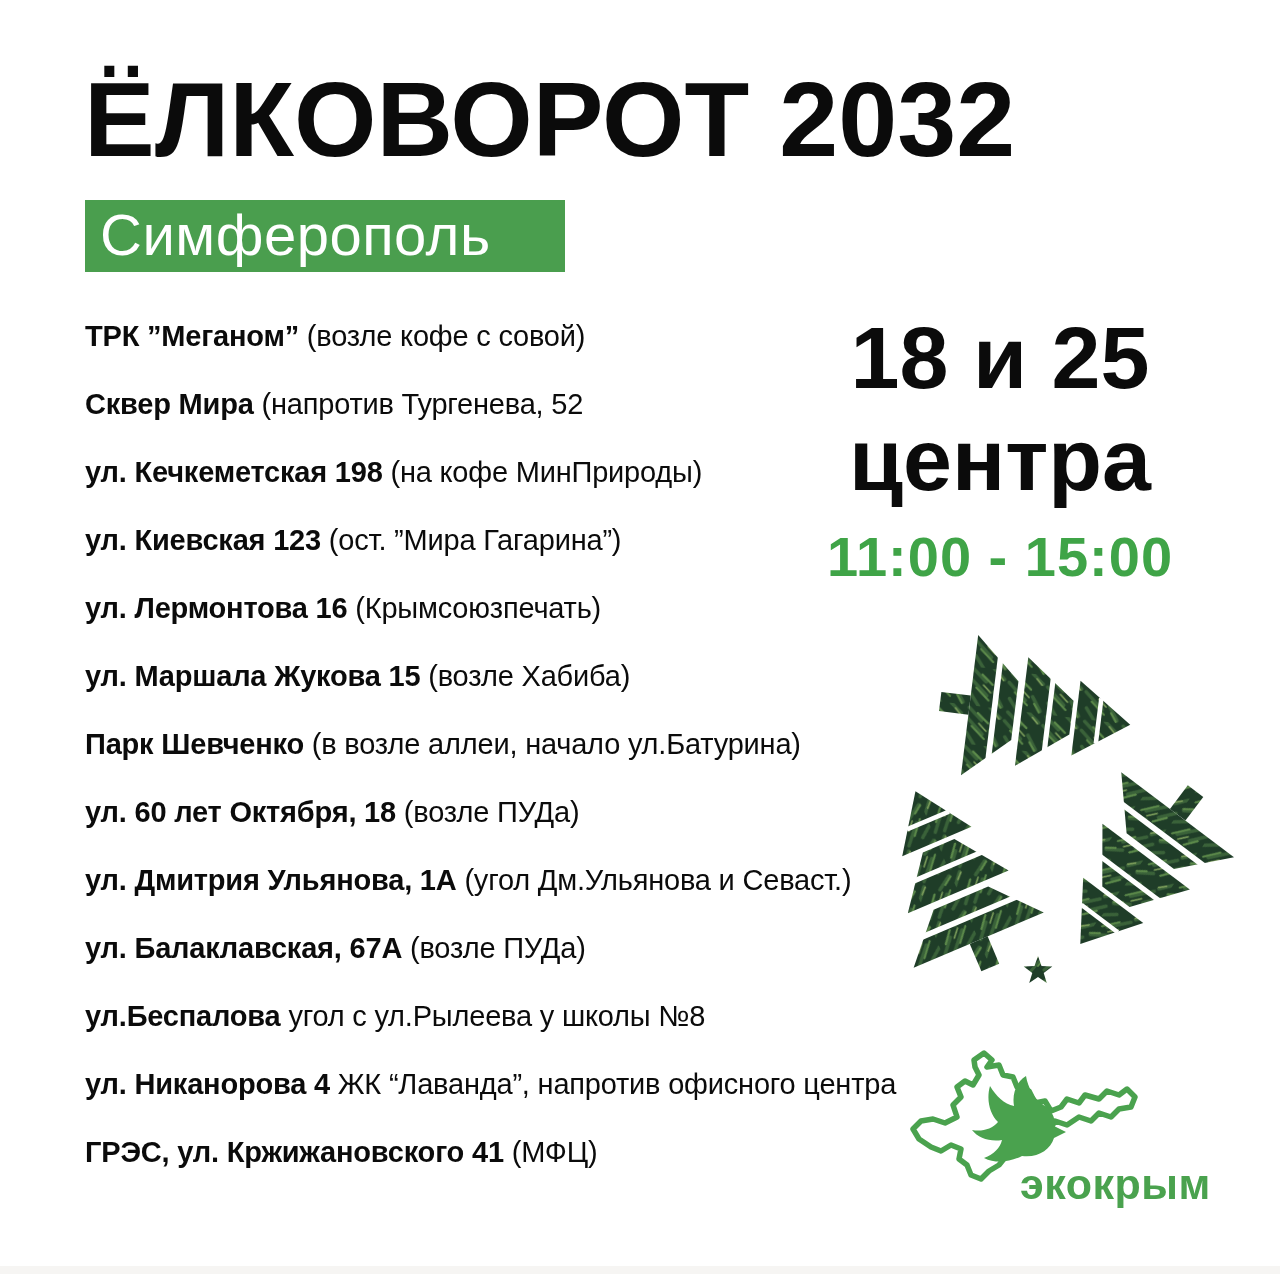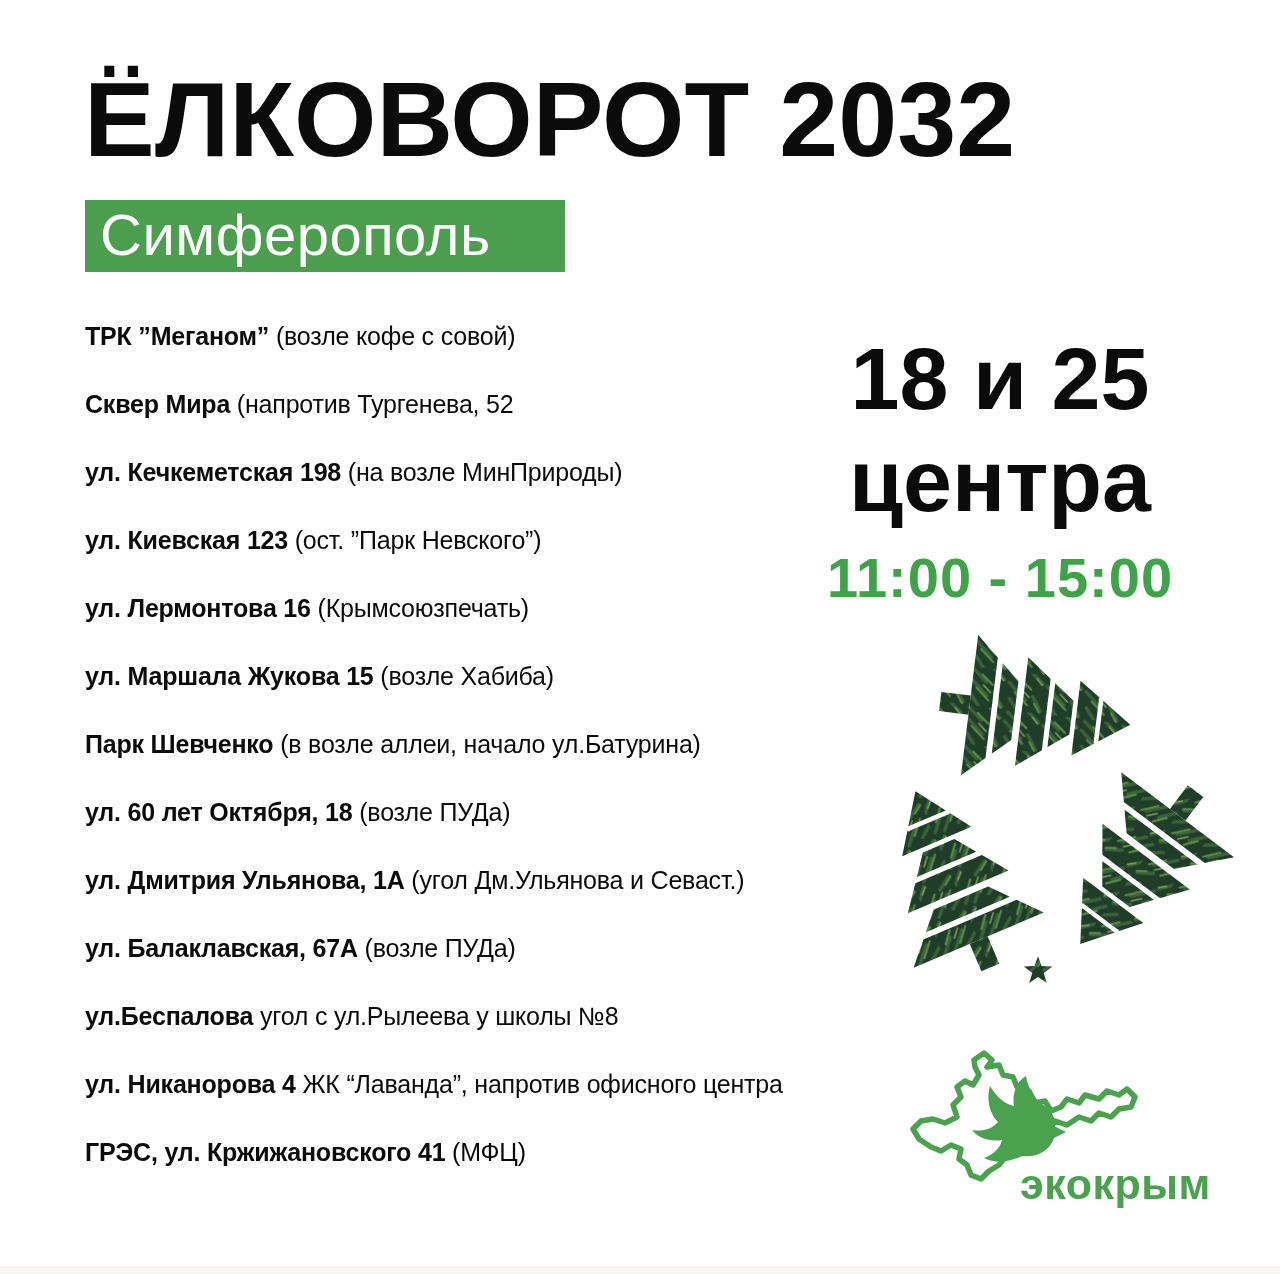--- a/index.html
+++ b/index.html
@@ -11,23 +11,23 @@
     position:absolute;left:84px;top:66px;font-size:106px;font-weight:bold;
     letter-spacing:0;white-space:nowrap;line-height:1.0;color:var(--text-black,#0b0b0b);
   }
   .title-year{margin-left:30px;}
   .city-banner{
     position:absolute;left:85px;top:200px;width:480px;height:72px;box-sizing:border-box;
     background:var(--banner-green,#4a9e4e);color:#ffffff;font-size:58px;font-weight:400;
     line-height:70px;padding-left:15px;letter-spacing:0.5px;
   }
   .locations{position:absolute;left:85px;top:302px;}
-  .loc{font-size:25px;line-height:68px;white-space:pre;letter-spacing:-0.2px;}
+  .loc{font-size:29px;line-height:68px;white-space:pre;letter-spacing:-0.2px;}
   .loc b{font-weight:bold;}
-  .schedule{position:absolute;left:782px;top:314px;width:436px;text-align:center;margin-top:21px;}
+  .schedule{position:absolute;left:782px;top:314px;width:436px;text-align:center;}
   .date-line{font-size:88px;font-weight:bold;line-height:1.0;color:var(--text-black,#0b0b0b);}
   .date-line + .date-line{margin-top:14px;}
   .time-line{font-size:56px;font-weight:bold;color:var(--time-green,#3fa447);margin-top:20px;letter-spacing:1px;}
   .emblem{position:absolute;left:850px;top:634px;width:384px;height:372px;}
   .logo{position:absolute;left:902px;top:1046px;width:300px;height:176px;}
   .logo svg{position:absolute;left:0;top:0;}
   .logo-text{
     position:absolute;left:118px;top:114px;font-size:43px;font-weight:bold;
     color:var(--logo-green,#4aa24e);letter-spacing:0.5px;
   }
@@ -42,22 +42,22 @@
     <span>ЁЛКОВОРОТ</span><span class="title-year">2032</span>
   </div>
 
   <div class="city-banner">
     <span>Симферополь</span>
   </div>
 
   <div class="locations">
     <div class="loc"><b>ТРК ”Меганом”</b><span> (возле кофе с совой)</span></div>
     <div class="loc"><b>Сквер Мира</b><span> (напротив Тургенева, 52</span></div>
-    <div class="loc"><b>ул. Кечкеметская 198</b><span> (на возле МинПрироды)</span></div>
-    <div class="loc"><b>ул. Киевская 123</b><span> (ост. ”Парк Невского”)</span></div>
+    <div class="loc"><b>ул. Кечкеметская 198</b><span> (на кофе МинПрироды)</span></div>
+    <div class="loc"><b>ул. Киевская 123</b><span> (ост. ”Мира Гагарина”)</span></div>
     <div class="loc"><b>ул. Лермонтова 16</b><span> (Крымсоюзпечать)</span></div>
     <div class="loc"><b>ул. Маршала Жукова 15</b><span> (возле Хабиба)</span></div>
     <div class="loc"><b>Парк Шевченко</b><span> (в возле аллеи, начало ул.Батурина)</span></div>
     <div class="loc"><b>ул. 60 лет Октября, 18</b><span> (возле ПУДа)</span></div>
     <div class="loc"><b>ул. Дмитрия Ульянова, 1А</b><span> (угол Дм.Ульянова и Севаст.)</span></div>
     <div class="loc"><b>ул. Балаклавская, 67А</b><span> (возле ПУДа)</span></div>
     <div class="loc"><b>ул.Беспалова</b><span> угол с ул.Рылеева у школы №8</span></div>
     <div class="loc"><b>ул. Никанорова 4</b><span> ЖК “Лаванда”, напротив офисного центра</span></div>
     <div class="loc"><b>ГРЭС, ул. Кржижановского 41</b><span> (МФЦ)</span></div>
   </div>

